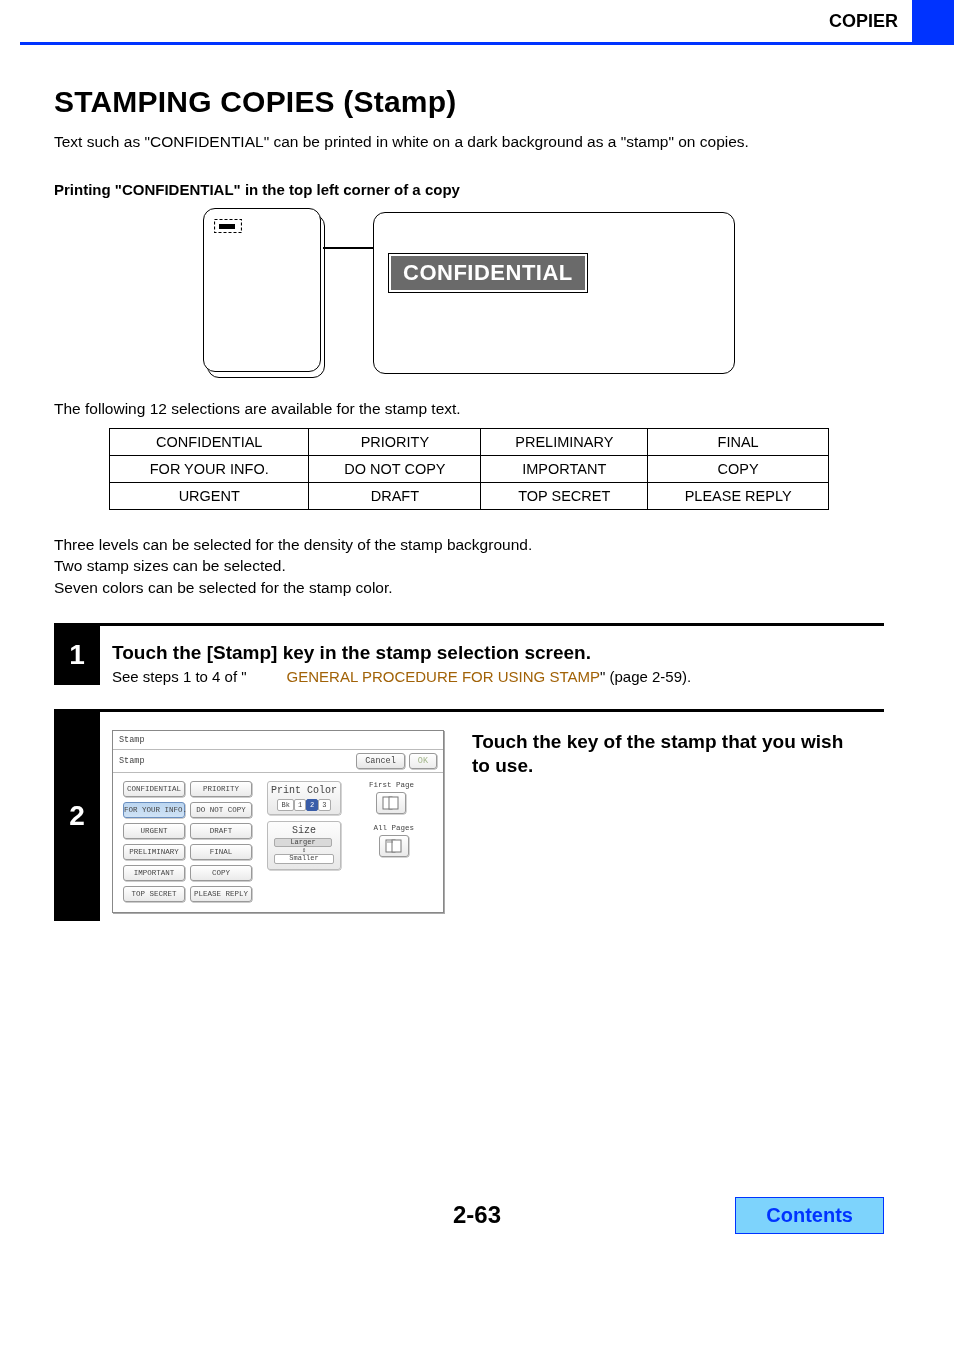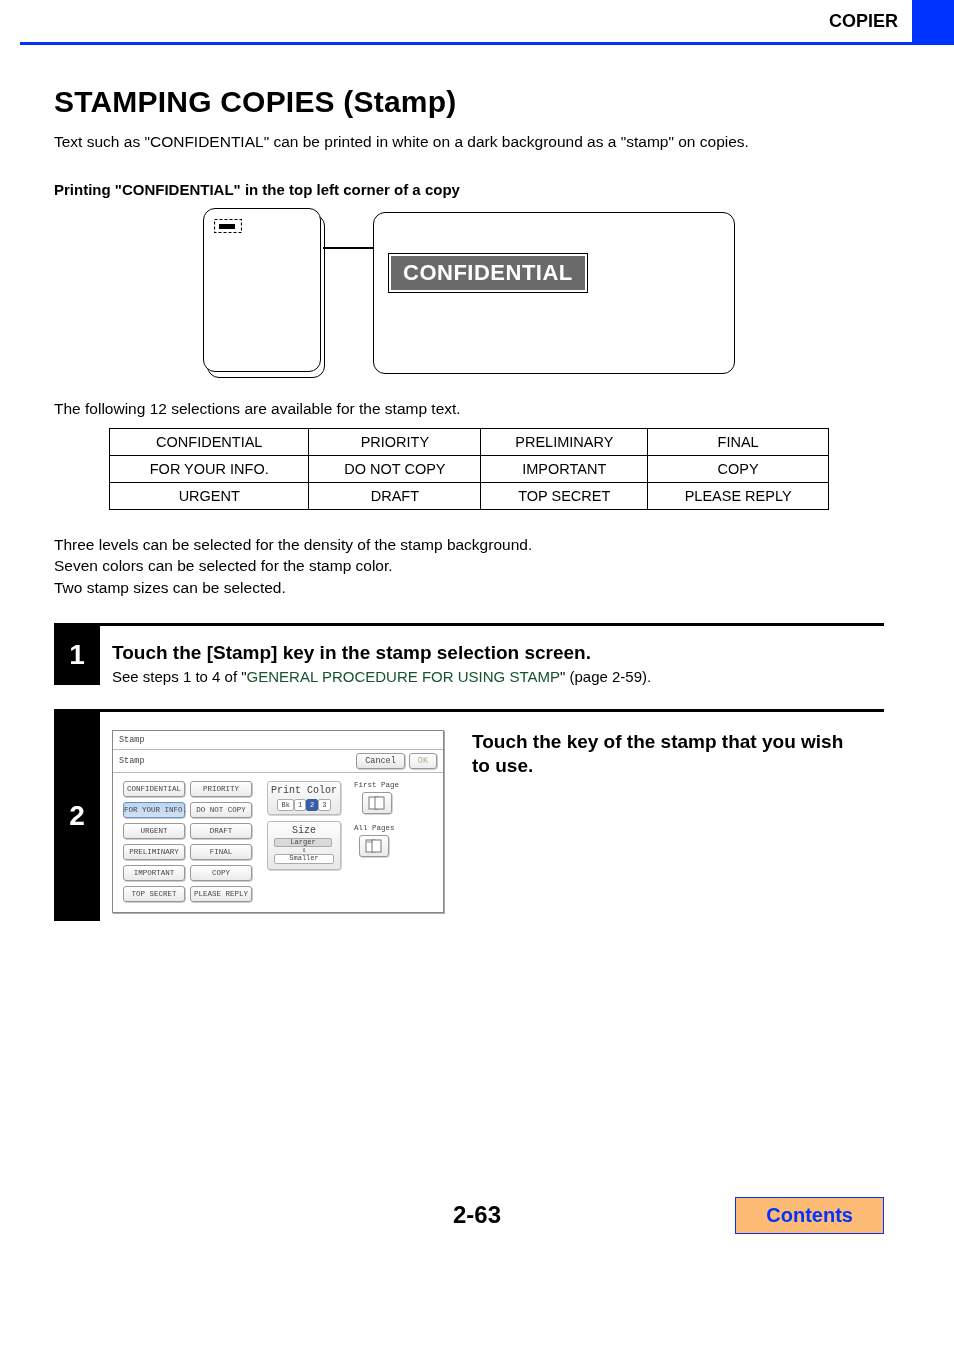--- a/index.html
+++ b/index.html
@@ -175,21 +175,22 @@
   }
   .step-title {
     font-size: 19px;
     font-weight: bold;
   }
   .step-sub {
     font-size: 15px;
     margin-top: 4px;
   }
   .link {
-    color: #14532d;
+    color: #a16207;
+    margin-left: 40px;
   }
 
   .step2-row {
     display: flex;
     align-items: stretch;
   }
   .step2-num {
     width: 46px;
     background: #000;
     color: #fff;
@@ -317,21 +318,21 @@
     margin-top: 2px;
     font-size: 7px;
     line-height: 1.1;
     text-align: center;
   }
 
   .right-col {
     width: 60px;
     display: flex;
     flex-direction: column;
-    align-items: flex-start;
+    align-items: flex-end;
     gap: 10px;
   }
   .page-opt {
     text-align: center;
   }
   .page-opt .lbl {
     font-size: 7.5px;
     margin-bottom: 3px;
   }
   .page-opt .pic {
@@ -367,21 +368,21 @@
   }
   .contents-btn {
     position: absolute;
     right: 70px;
     top: -4px;
     border: 1.5px solid #0033ff;
     color: #0033ff;
     font-size: 20px;
     font-weight: bold;
     padding: 6px 30px;
-    background: #fdba74;
+    background: #7dd3fc;
   }
 </style>
 </head>
 <body>
 
 <div class="top-strip">
   <div class="top-strip-row">
     <div class="section-label">COPIER</div>
     <div class="blue-block"></div>
   </div>
@@ -437,22 +438,22 @@
       <td>URGENT</td>
       <td>DRAFT</td>
       <td>TOP SECRET</td>
       <td>PLEASE REPLY</td>
     </tr>
   </tbody>
     </table>
 
   <div class="density-block">
     <div>Three levels can be selected for the density of the stamp background.</div>
+    <div>Two stamp sizes can be selected.</div>
     <div>Seven colors can be selected for the stamp color.</div>
-    <div>Two stamp sizes can be selected.</div>
   </div>
 
   <div class="steps">
     <div class="step-rule"></div>
     <div class="step-row">
       <div class="step-num">1</div>
       <div class="step-body">
         <div class="step-title">Touch the [Stamp] key in the stamp selection screen.</div>
         <div class="step-sub">
           <span>See steps 1 to 4 of "</span><span class="link">GENERAL PROCEDURE FOR USING STAMP</span><span>" (page 2-59).</span>

